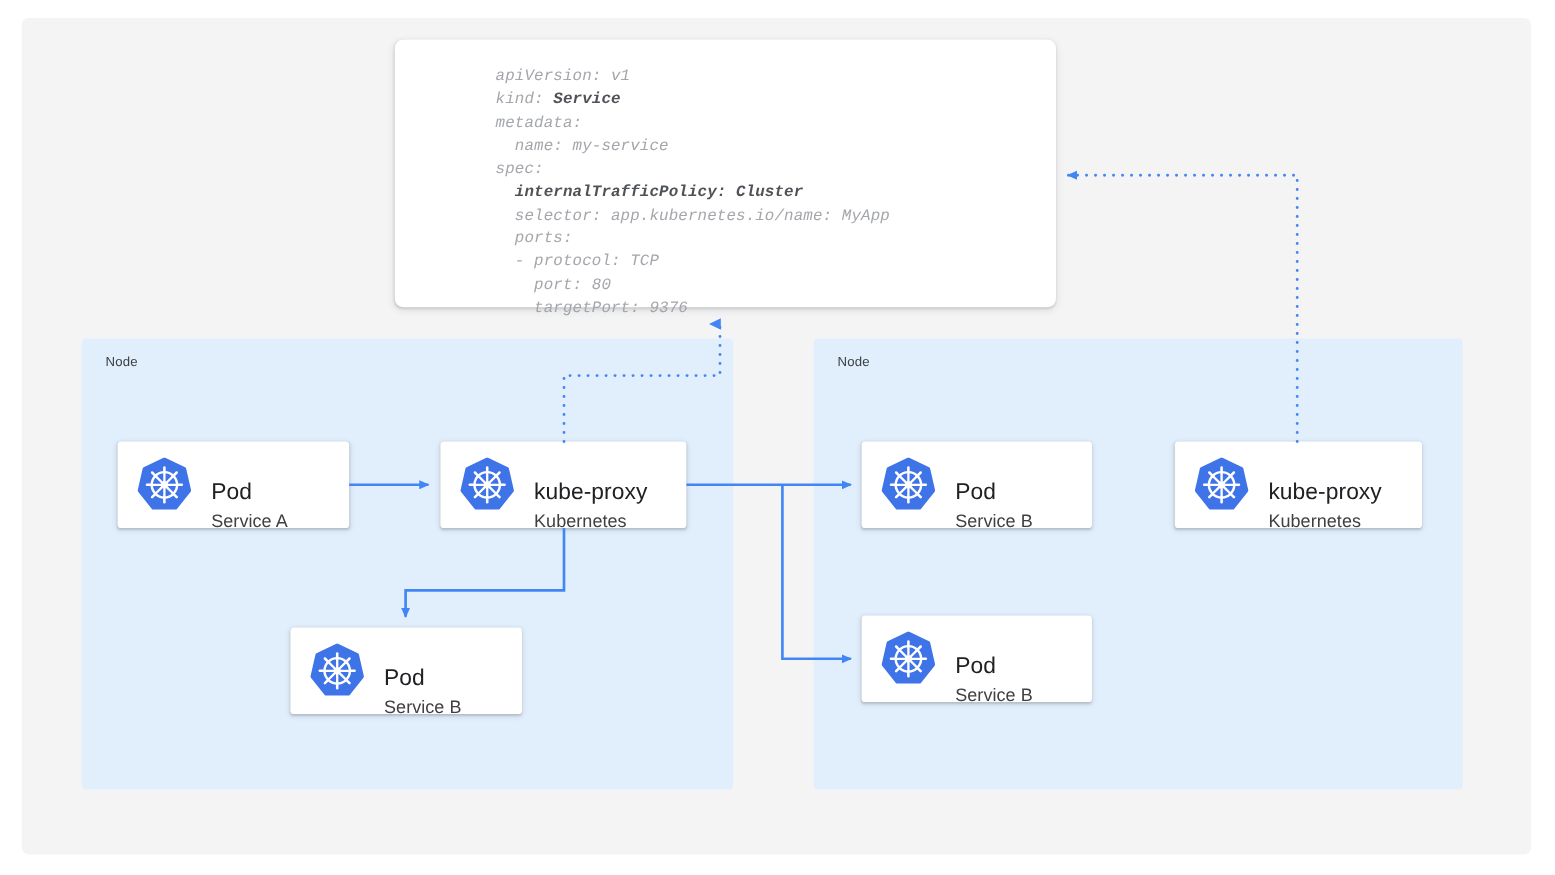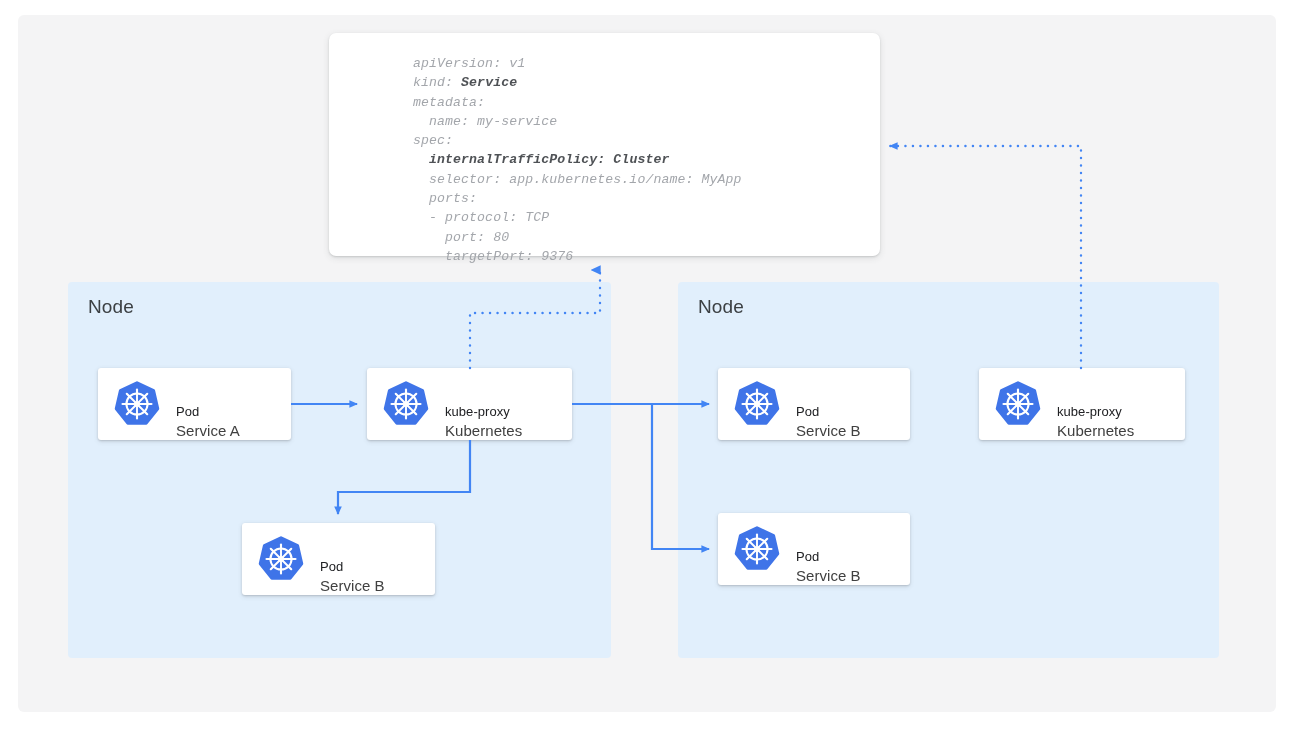--- a/index.html
+++ b/index.html
@@ -60,21 +60,21 @@
     position: absolute;
     background: #e1effc;
     border-radius: 4px;
   }
   #node-left  { left: 68px;  top: 282px; width: 543px; height: 376px; }
   #node-right { left: 678px; top: 282px; width: 541px; height: 376px; }
   .node-label {
     position: absolute;
     left: 20px;
     top: 14px;
-    font-size: 19px;
+    font-size: 11px;
     color: #3c4043;
     letter-spacing: .1px;
   }
   
   .card {
     position: absolute;
     background: #ffffff;
     border-radius: 3px;
     box-shadow: 0 1px 2px rgba(60,64,67,.22), 0 1.5px 5px rgba(60,64,67,.11);
     display: flex;
@@ -88,21 +88,21 @@
     height: 46px;
   }
   .card .card-text {
     margin-left: 16px;
     display: flex;
     flex-direction: column;
     justify-content: center;
     line-height: 1.18;
   }
   .card .card-title {
-    font-size: 13px;
+    font-size: 19px;
     color: #202124;
     letter-spacing: .05px;
     margin-top: 36px;
   }
   .card .card-sub {
     font-size: 15px;
     color: #404040;
     margin-top: 3px;
     letter-spacing: .05px;
   }

